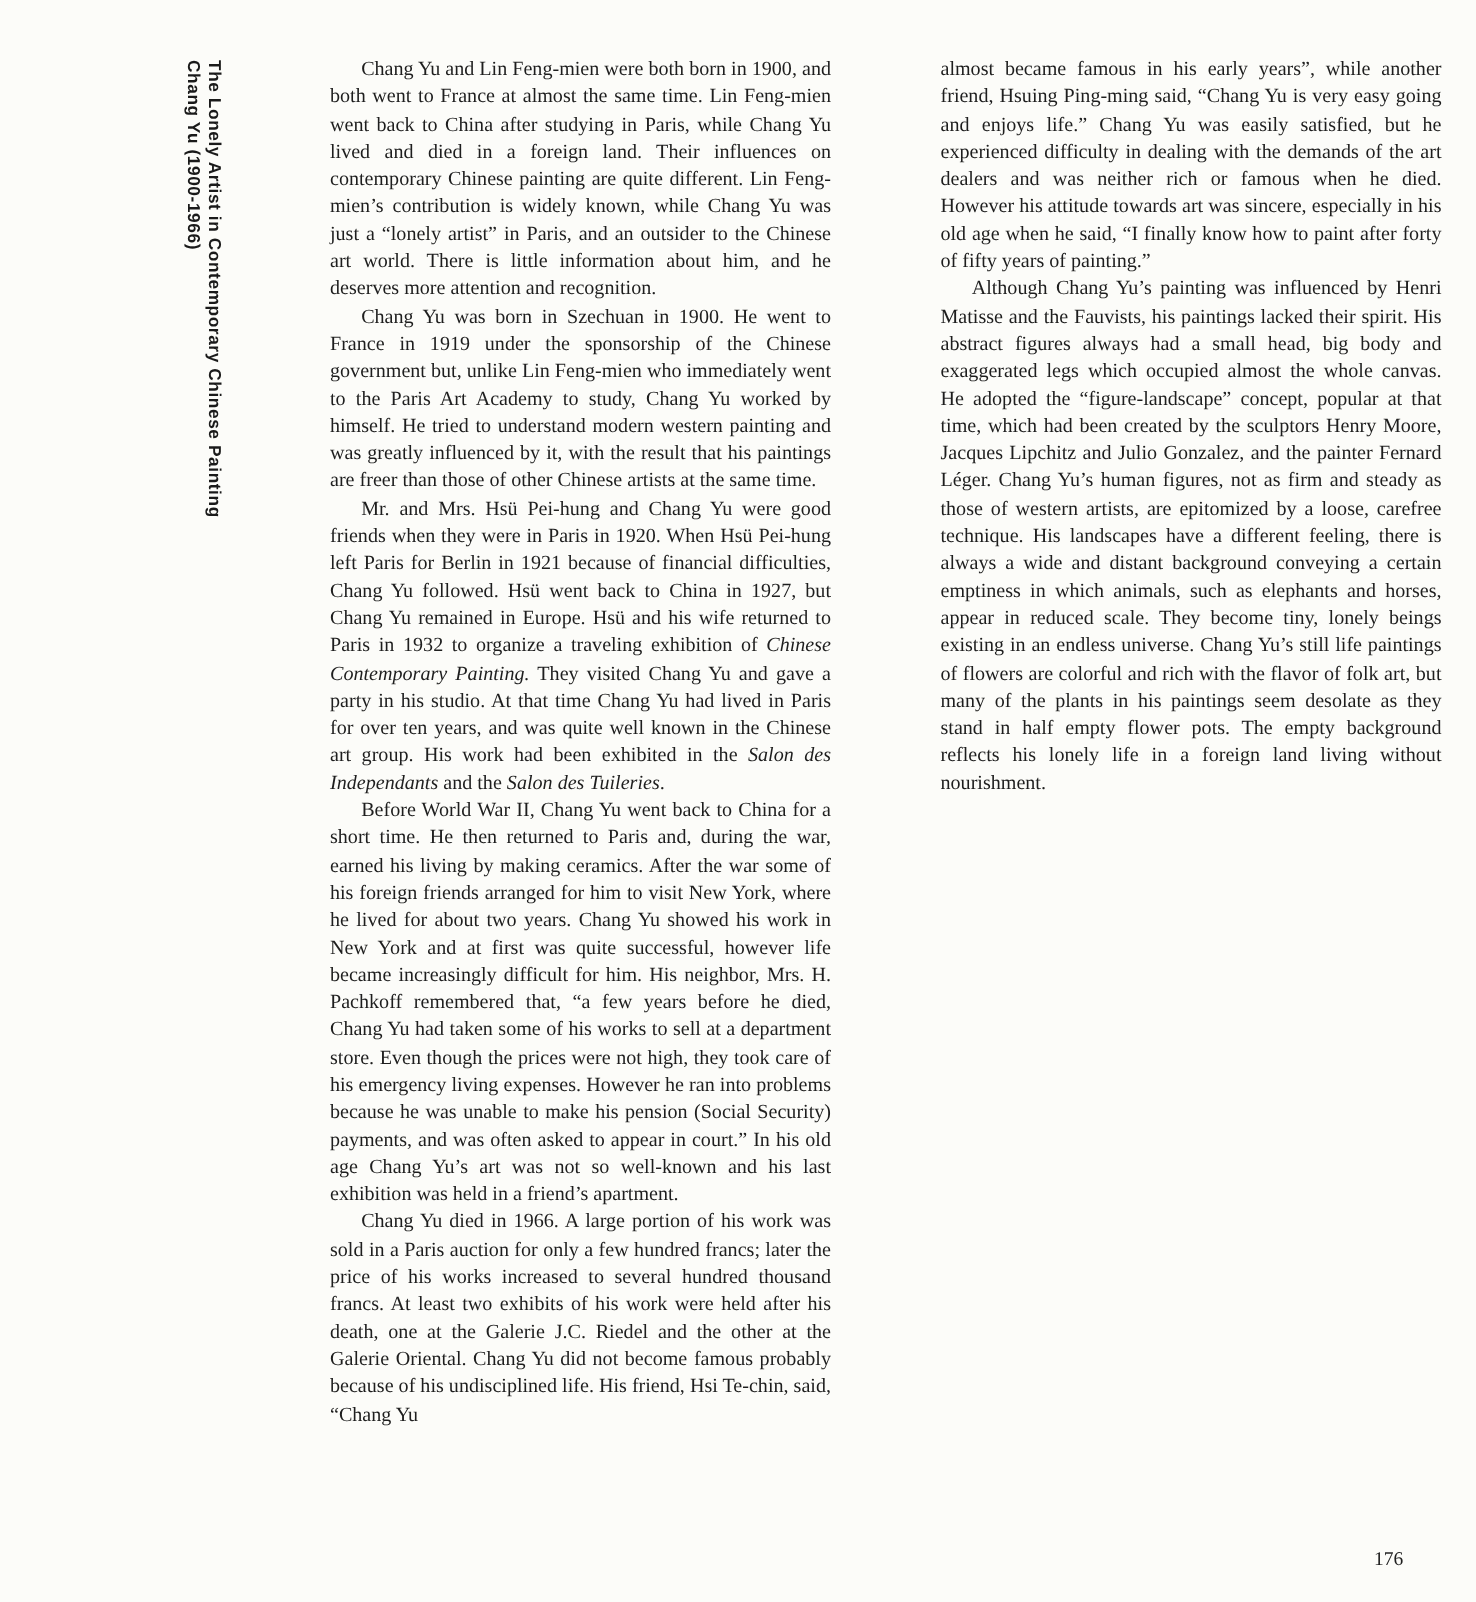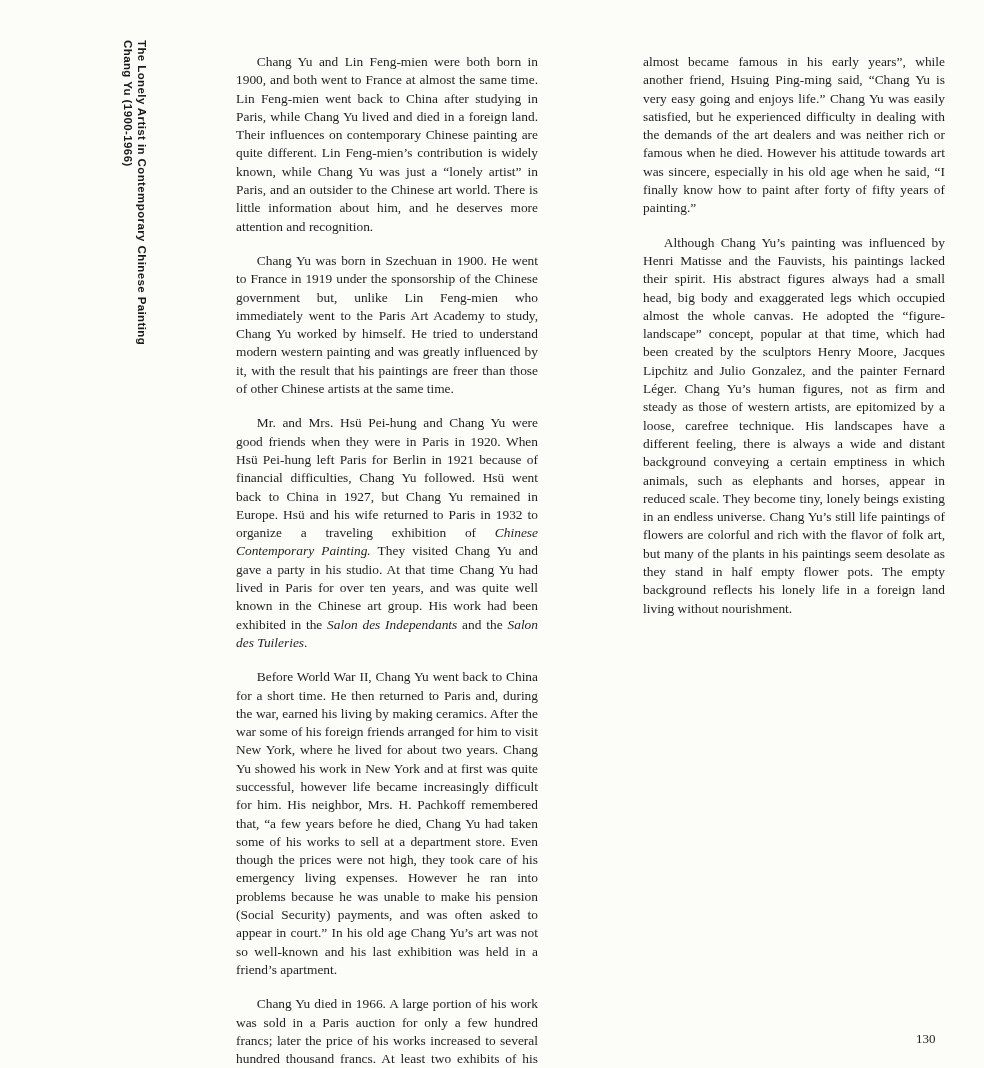--- a/index.html
+++ b/index.html
@@ -36,21 +36,21 @@
     position: absolute;
     top: 37px;
     width: 334px;
     font-size: 13.4px;
     line-height: 18.3px;
     text-align: justify;
   }
   .col-left  { left: 220px; }
   .col-right { left: 627px; }
   .para {
-    margin: 16px;
+    margin: 0;
   }
   .para.indent {
     text-indent: 1.55em;
   }
   .para i {
     font-style: italic;
   }
   .page-number {
     position: absolute;
     left: 916px;
@@ -75,15 +75,15 @@
       <p class="para indent"><span>Mr. and Mrs. Hsü Pei-hung and Chang Yu were good friends when they were in Paris in 1920. When Hsü Pei-hung left Paris for Berlin in 1921 because of financial difficulties, Chang Yu followed. Hsü went back to China in 1927, but Chang Yu remained in Europe. Hsü and his wife returned to Paris in 1932 to organize a traveling exhibition of </span><i>Chinese Contemporary Painting.</i><span> They visited Chang Yu and gave a party in his studio. At that time Chang Yu had lived in Paris for over ten years, and was quite well known in the Chinese art group. His work had been exhibited in the </span><i>Salon des Independants</i><span> and the </span><i>Salon des Tuileries</i><span>.</span></p>
       <p class="para indent"><span>Before World War II, Chang Yu went back to China for a short time. He then returned to Paris and, during the war, earned his living by making ceramics. After the war some of his foreign friends arranged for him to visit New York, where he lived for about two years. Chang Yu showed his work in New York and at first was quite successful, however life became increasingly difficult for him. His neighbor, Mrs. H. Pachkoff remembered that, “a few years before he died, Chang Yu had taken some of his works to sell at a department store. Even though the prices were not high, they took care of his emergency living expenses. However he ran into problems because he was unable to make his pension (Social Security) payments, and was often asked to appear in court.” In his old age Chang Yu’s art was not so well-known and his last exhibition was held in a friend’s apartment.</span></p>
       <p class="para indent"><span>Chang Yu died in 1966. A large portion of his work was sold in a Paris auction for only a few hundred francs; later the price of his works increased to several hundred thousand francs. At least two exhibits of his work were held after his death, one at the Galerie J.C. Riedel and the other at the Galerie Oriental. Chang Yu did not become famous probably because of his undisciplined life. His friend, Hsi Te-chin, said, “Chang Yu</span></p>
     </div>
 
   <div class="col col-right">
       <p class="para"><span>almost became famous in his early years”, while another friend, Hsuing Ping-ming said, “Chang Yu is very easy going and enjoys life.” Chang Yu was easily satisfied, but he experienced difficulty in dealing with the demands of the art dealers and was neither rich or famous when he died. However his attitude towards art was sincere, especially in his old age when he said, “I finally know how to paint after forty of fifty years of painting.”</span></p>
       <p class="para indent"><span>Although Chang Yu’s painting was influenced by Henri Matisse and the Fauvists, his paintings lacked their spirit. His abstract figures always had a small head, big body and exaggerated legs which occupied almost the whole canvas. He adopted the “figure-landscape” concept, popular at that time, which had been created by the sculptors Henry Moore, Jacques Lipchitz and Julio Gonzalez, and the painter Fernard Léger. Chang Yu’s human figures, not as firm and steady as those of western artists, are epitomized by a loose, carefree technique. His landscapes have a different feeling, there is always a wide and distant background conveying a certain emptiness in which animals, such as elephants and horses, appear in reduced scale. They become tiny, lonely beings existing in an endless universe. Chang Yu’s still life paintings of flowers are colorful and rich with the flavor of folk art, but many of the plants in his paintings seem desolate as they stand in half empty flower pots. The empty background reflects his lonely life in a foreign land living without nourishment.</span></p>
     </div>
 
-  <div class="page-number">130</div>
+  <div class="page-number">176</div>
 
 </div>
 
 </body></html>

